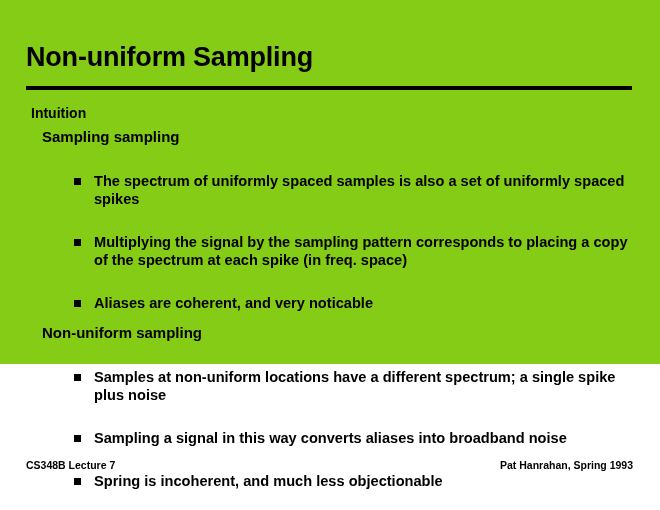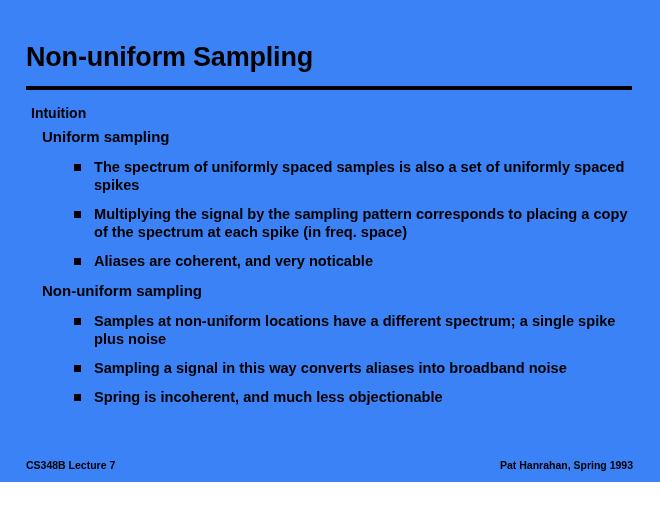--- a/index.html
+++ b/index.html
@@ -11,22 +11,22 @@
     width: 660px;
     height: 510px;
     overflow: hidden;
     font-family: "Liberation Sans", sans-serif;
     color: #000000;
     -webkit-font-smoothing: antialiased;
   }
   .slide {
     position: relative;
     width: 660px;
-    height: 482px;
-    background: #3b82f6;
+    height: 364px;
+    background: #84cc16;
     box-sizing: border-box;
   }
 
   
   .title-block {
     position: absolute;
     left: 26px;
     top: 40px;
     width: 608px;
   }
@@ -72,21 +72,21 @@
   }
   .bullets {
     margin: 0;
     padding: 0;
     list-style: none;
   }
   .bullet {
     position: relative;
     margin-left: 74px;
     padding-left: 20px;
-    margin-top: 11px;
+    margin-top: 25px;
     font-size: 14.6px;
     font-weight: bold;
     line-height: 18px;
     max-width: 548px;
   }
   .bullet .marker {
     position: absolute;
     left: 0;
     top: 6px;
     width: 7px;
@@ -119,21 +119,21 @@
 
   <div class="title-block">
     <div class="slide-title">Non-uniform Sampling</div>
   </div>
   <div class="title-rule"></div>
 
   <div class="body-block">
 
     <div class="lvl1">Intuition</div>
 
-    <div class="lvl2">Uniform sampling</div>
+    <div class="lvl2">Sampling sampling</div>
     <ul class="bullets">
       <li class="bullet">
         <span class="marker"></span>
         <span>The spectrum of uniformly spaced samples is also a set of uniformly spaced spikes</span>
       </li>
       <li class="bullet">
         <span class="marker"></span>
         <span>Multiplying the signal by the sampling pattern corresponds to placing a copy of the spectrum at each spike (in freq. space)</span>
       </li>
       <li class="bullet">

